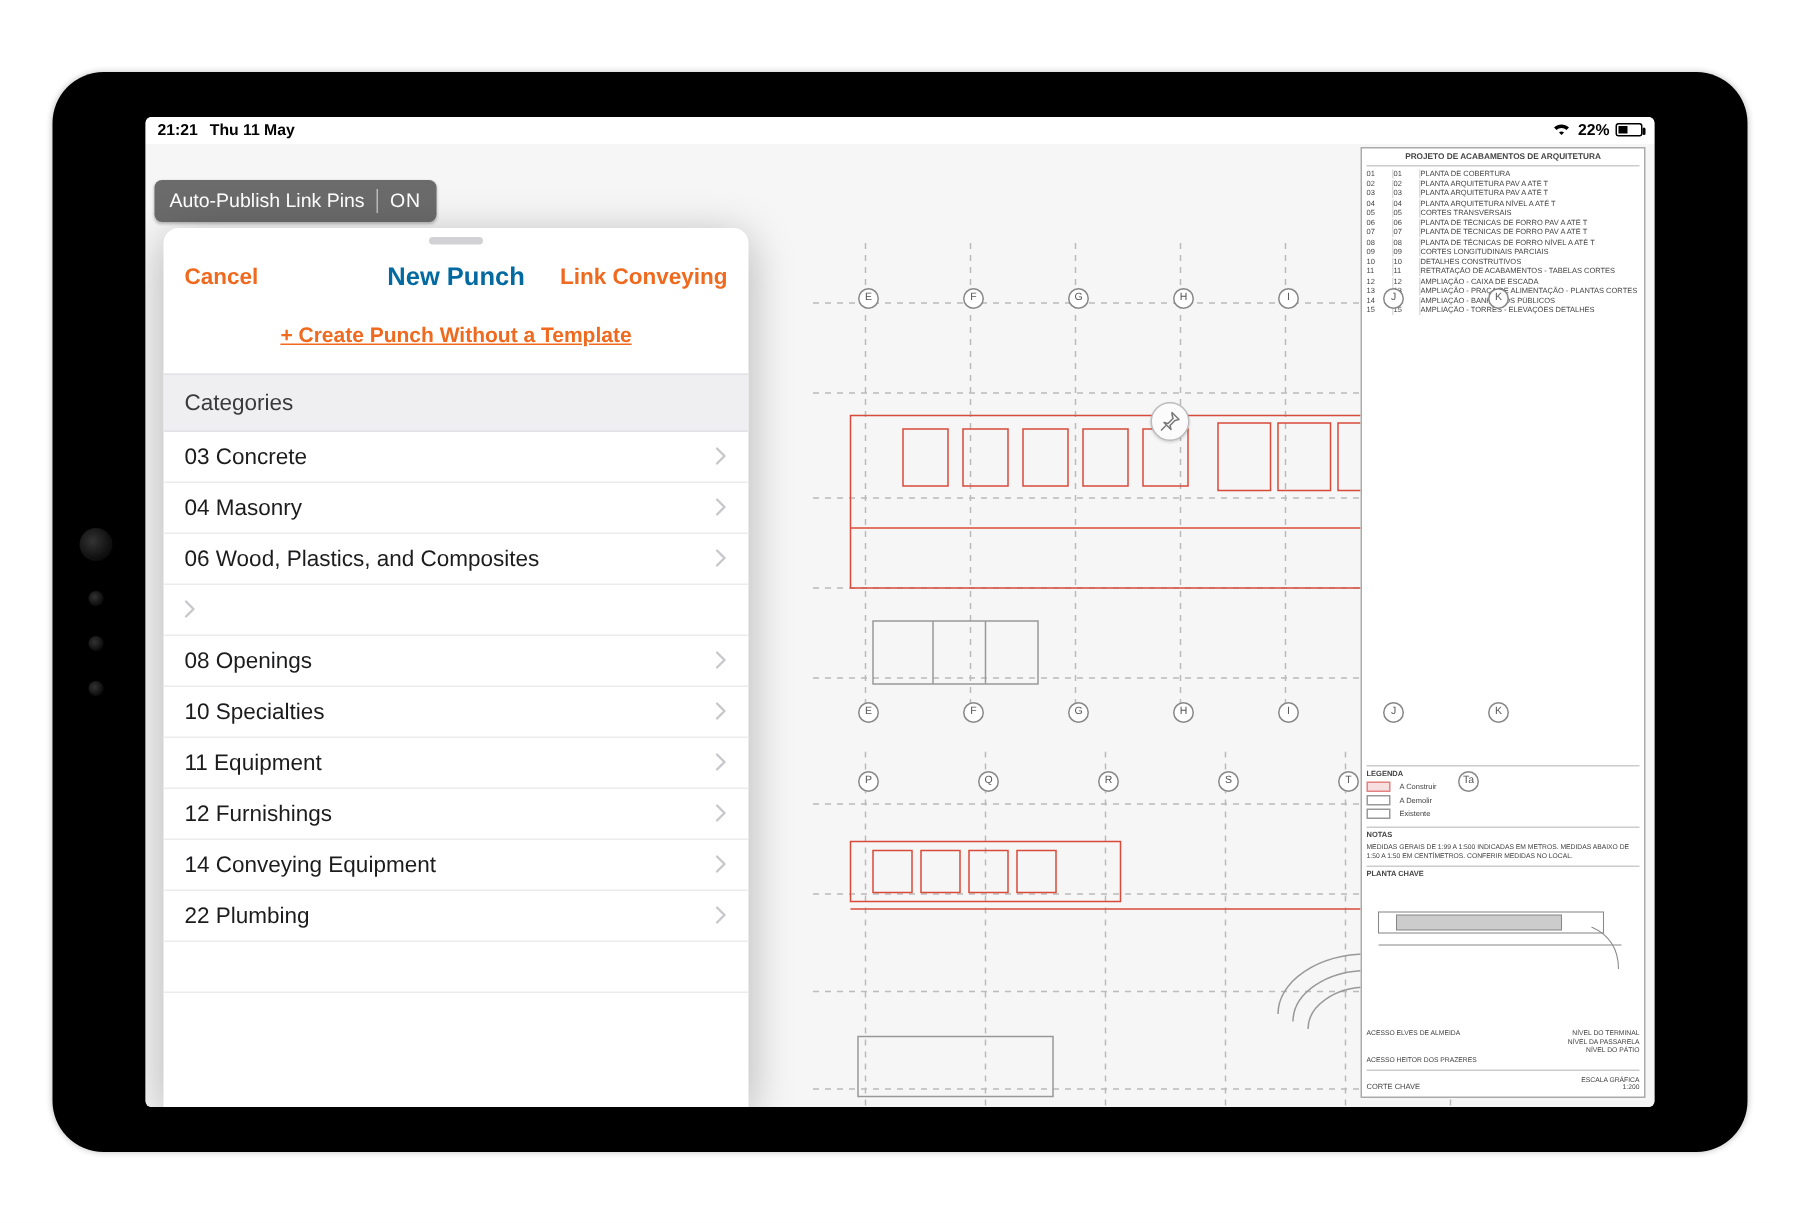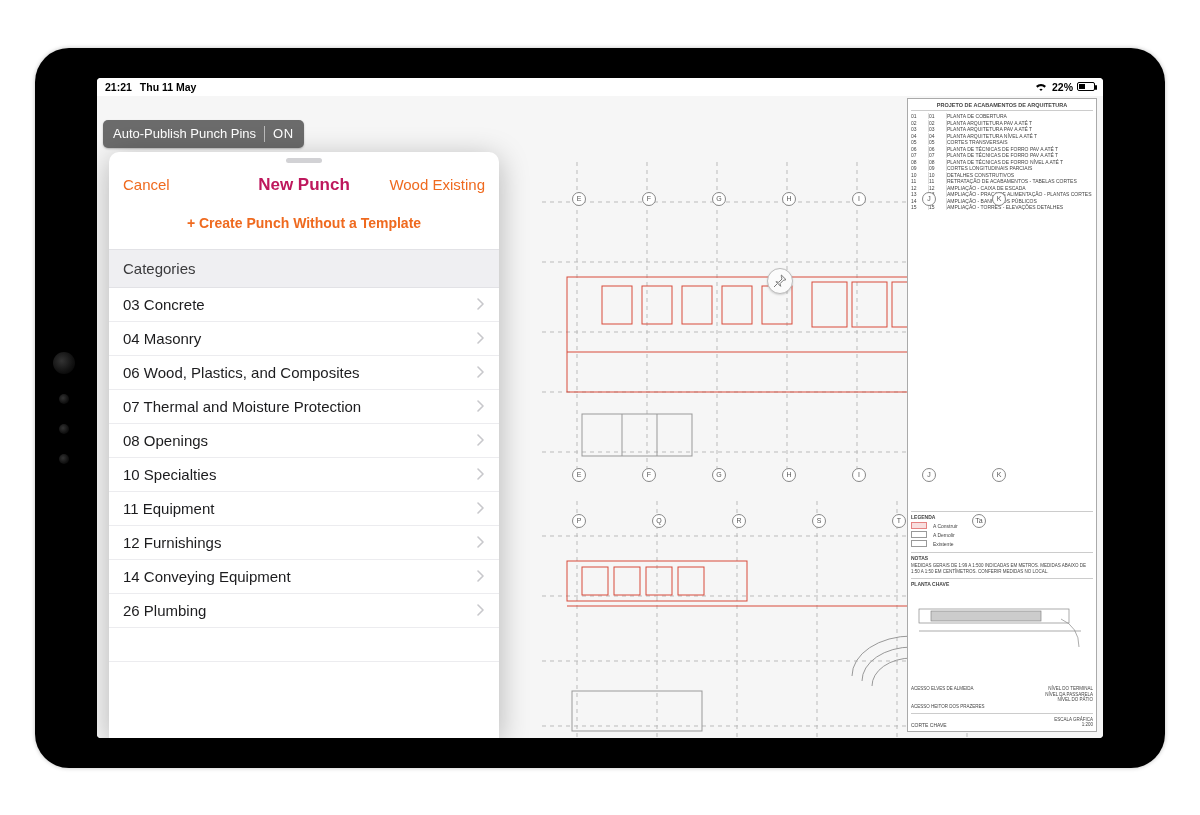--- a/index.html
+++ b/index.html
@@ -127,32 +127,33 @@
     overflow:hidden;
   }
   .popover .grabber{
     width:36px; height:5px; background:#d2d2d5; border-radius:3px;
     margin:6px auto 0;
   }
   .popover .header{
     position:relative; height:44px;
     display:flex; align-items:center; justify-content:center;
   }
-  .popover .header .title{ font-size:17px; font-weight:600; color:#be185d;}
+  .popover .header .title{ font-size:17px; font-weight:600; color:#0369a1;}
   .popover .header .left,
   .popover .header .right{
     position:absolute; top:0; bottom:0; display:flex; align-items:center;
-    font-size:15px; color:#ef6a1f;
+    font-size:15px; color:#ef6a1f;font-weight:bold;
   }
   .popover .header .left{ left:14px;}
   .popover .header .right{ right:14px;}
 
   .popover .create-row{
     text-align:center; color:#ef6a1f; font-size:14px; font-weight:600;
     padding:8px 0 18px;
+    text-decoration:underline;
   }
 
   .popover .section-header{
     background:#efeff2; color:#3a3a3c; font-size:15px; font-weight:500;
     padding:10px 14px; border-top:1px solid #e2e2e6; border-bottom:1px solid #e2e2e6;
   }
   .popover .list{ flex:1; overflow:auto;}
   .popover .row{
     display:flex; align-items:center; justify-content:space-between;
     padding:0 14px;
@@ -190,21 +191,21 @@
         </span>
         <span>22%</span>
         <span class="battery">
             <span class="fill"></span>
           </span>
       </div>
 
       <div class="canvas">
 
         <div class="autopub">
-          <span>Auto-Publish Punch Pins</span>
+          <span>Auto-Publish Link Pins</span>
           <span class="divider"></span>
           <span class="state">ON</span>
         </div>
 
         <svg class="floorplan fp1" viewBox="0 0 500 315">
           <g stroke="#bbb" stroke-dasharray="4 4" stroke-width="1">
             <line x1="0" y1="40" x2="500" y2="40"></line>
             <line x1="0" y1="100" x2="500" y2="100"></line>
             <line x1="0" y1="170" x2="500" y2="170"></line>
             <line x1="0" y1="230" x2="500" y2="230"></line>
@@ -413,21 +414,21 @@
                 <div style="font-size:4.5px">1:200</div>
              </span>
           </div>
         </div>
 
         <div class="popover">
           <div class="grabber"></div>
           <div class="header">
             <span class="left">Cancel</span>
             <span class="title">New Punch</span>
-            <span class="right">Wood Existing</span>
+            <span class="right">Link Conveying</span>
           </div>
 
           <div class="create-row">+ Create Punch Without a Template</div>
 
           <div class="section-header">Categories</div>
 
           <div class="list" id="category-list">
               <div class="row">
                 <span>03 Concrete</span>
                 <span class="chev">
@@ -446,21 +447,20 @@
               </div>
               <div class="row">
                 <span>06 Wood, Plastics, and Composites</span>
                 <span class="chev">
                   <svg viewBox="0 0 8 12">
                     <path d="M1 1l5 5-5 5" fill="none" stroke="#c8c8cc" stroke-width="1.6" stroke-linecap="round" stroke-linejoin="round"></path>
                   </svg>
                 </span>
               </div>
               <div class="row">
-                <span>07 Thermal and Moisture Protection</span>
                 <span class="chev">
                   <svg viewBox="0 0 8 12">
                     <path d="M1 1l5 5-5 5" fill="none" stroke="#c8c8cc" stroke-width="1.6" stroke-linecap="round" stroke-linejoin="round"></path>
                   </svg>
                 </span>
               </div>
               <div class="row">
                 <span>08 Openings</span>
                 <span class="chev">
                   <svg viewBox="0 0 8 12">
@@ -494,21 +494,21 @@
               </div>
               <div class="row">
                 <span>14 Conveying Equipment</span>
                 <span class="chev">
                   <svg viewBox="0 0 8 12">
                     <path d="M1 1l5 5-5 5" fill="none" stroke="#c8c8cc" stroke-width="1.6" stroke-linecap="round" stroke-linejoin="round"></path>
                   </svg>
                 </span>
               </div>
               <div class="row">
-                <span>26 Plumbing</span>
+                <span>22 Plumbing</span>
                 <span class="chev">
                   <svg viewBox="0 0 8 12">
                     <path d="M1 1l5 5-5 5" fill="none" stroke="#c8c8cc" stroke-width="1.6" stroke-linecap="round" stroke-linejoin="round"></path>
                   </svg>
                 </span>
               </div>
               <div class="row"></div>
             </div>
         </div>
 

